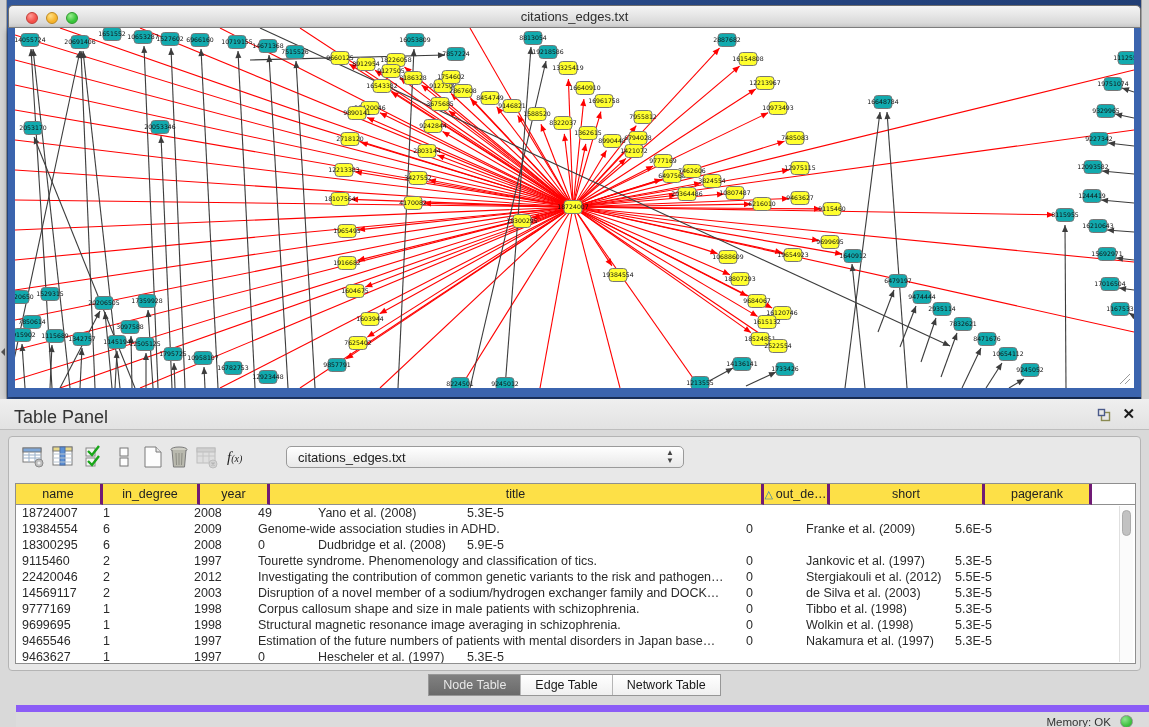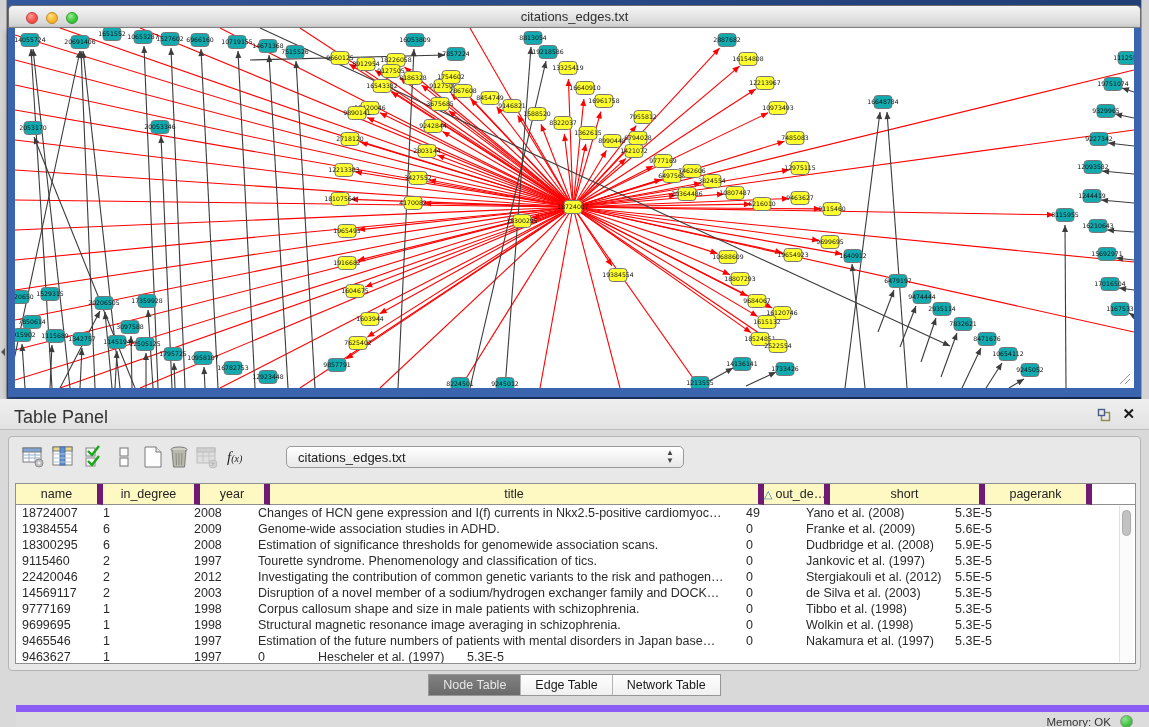--- a/index.html
+++ b/index.html
@@ -41,21 +41,21 @@
   #tp-toolbar{position:absolute;left:0;top:0;width:100%;height:42px;padding-left:48px;}
   .tbi{position:absolute;top:7px;width:24px;height:26px;cursor:default;}
   #combo{position:absolute;left:277px;top:9px;width:398px;height:22px;border:1px solid #9a9a9a;border-radius:5px;
          background:linear-gradient(#ffffff,#e8e8e8);box-sizing:border-box;}
   #combo-text{position:absolute;left:11px;top:3px;font-size:13px;color:#1c1c1c;}
   #combo-arrows{position:absolute;right:9px;top:2px;font-size:8px;color:#444;line-height:8px;text-align:center;}
 
   #tablewrap{position:absolute;left:6px;top:46px;width:1121px;height:181px;background:#fff;
              border:1px solid #8f8f8f;box-sizing:border-box;overflow:hidden;}
   #thead{display:flex;height:21px;}
-  .th{box-sizing:border-box;border-right:6px solid #701a75;border-bottom:1px solid #8f8f8f;background:#fef9c3;
+  .th{box-sizing:border-box;border-right:3px solid #701a75;border-bottom:1px solid #8f8f8f;background:#fde047;
       font-size:12.5px;color:#222;text-align:center;line-height:20px;white-space:nowrap;overflow:hidden;}
   .th.filler{background:#fff;border-right:none;}
   .sort-glyph{color:#2a7ab5;font-size:11px;margin-right:3px;}
   #tbody .tr{display:flex;height:16px;}
   .td{box-sizing:border-box;font-size:12.5px;color:#2a2a2a;line-height:16px;white-space:nowrap;overflow:hidden;
       padding-left:6px;}
   #vscroll{position:absolute;right:2px;top:22px;width:13px;height:156px;background:#fbfbfb;border-left:1px solid #e0e0e0;}
   #vthumb{position:absolute;left:2px;top:4px;width:9px;height:26px;border-radius:5px;background:#c2c2c2;border:1px solid #ababab;box-sizing:border-box;}
 
   
@@ -680,39 +680,37 @@
             <div class="th" style="width: 66px;"><span class="sort-glyph">△</span>out_de…</div>
             <div class="th" style="width: 155px;">short</div>
             <div class="th" style="width: 107px;">pagerank</div>
             <div class="th filler" style="flex: 1 1 0%;"></div>
           </div>
         <div id="tbody">
             <div class="tr">
               <div class="td" style="width: 81px;">18724007</div>
               <div class="td" style="width: 91px;">1</div>
               <div class="td" style="width: 64px;">2008</div>
-              <div class="td" style="width: 488px;">Changes of HCN gene expression and I(f) currents in Nkx2.5-positive cardiomyoc…</div>
               <div class="td" style="width: 60px;">49</div>
               <div class="td" style="width: 149px;">Yano et al. (2008)</div>
               <div class="td" style="width: 101px;">5.3E-5</div>
             </div>
             <div class="tr">
               <div class="td" style="width: 81px;">19384554</div>
               <div class="td" style="width: 91px;">6</div>
               <div class="td" style="width: 64px;">2009</div>
               <div class="td" style="width: 488px;">Genome-wide association studies in ADHD.</div>
               <div class="td" style="width: 60px;">0</div>
               <div class="td" style="width: 149px;">Franke et al. (2009)</div>
               <div class="td" style="width: 101px;">5.6E-5</div>
             </div>
             <div class="tr">
               <div class="td" style="width: 81px;">18300295</div>
               <div class="td" style="width: 91px;">6</div>
               <div class="td" style="width: 64px;">2008</div>
-              <div class="td" style="width: 488px;">Estimation of significance thresholds for genomewide association scans.</div>
               <div class="td" style="width: 60px;">0</div>
               <div class="td" style="width: 149px;">Dudbridge et al. (2008)</div>
               <div class="td" style="width: 101px;">5.9E-5</div>
             </div>
             <div class="tr">
               <div class="td" style="width: 81px;">9115460</div>
               <div class="td" style="width: 91px;">2</div>
               <div class="td" style="width: 64px;">1997</div>
               <div class="td" style="width: 488px;">Tourette syndrome. Phenomenology and classification of tics.</div>
               <div class="td" style="width: 60px;">0</div>

